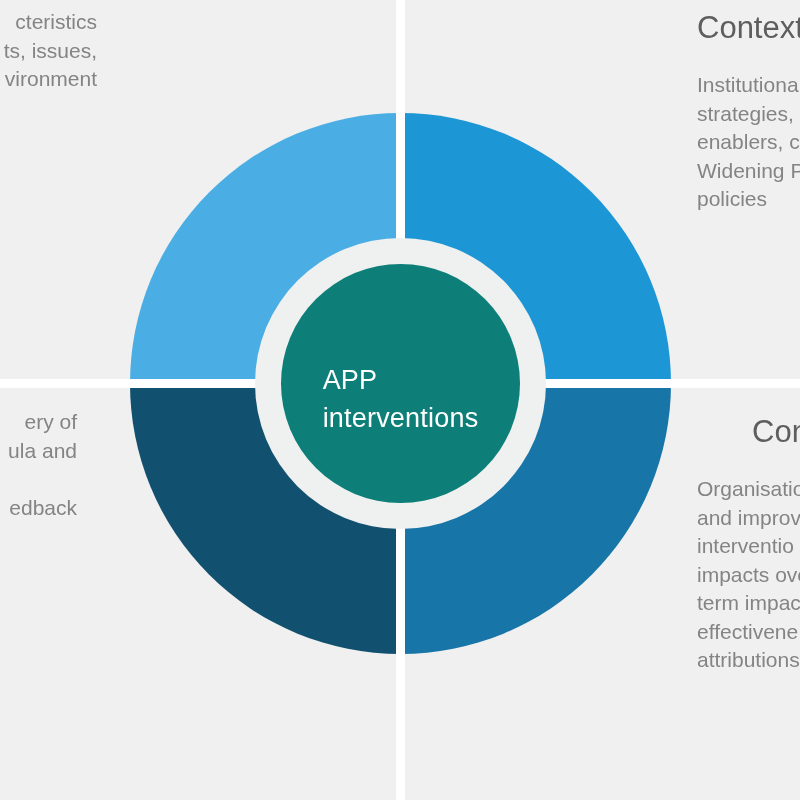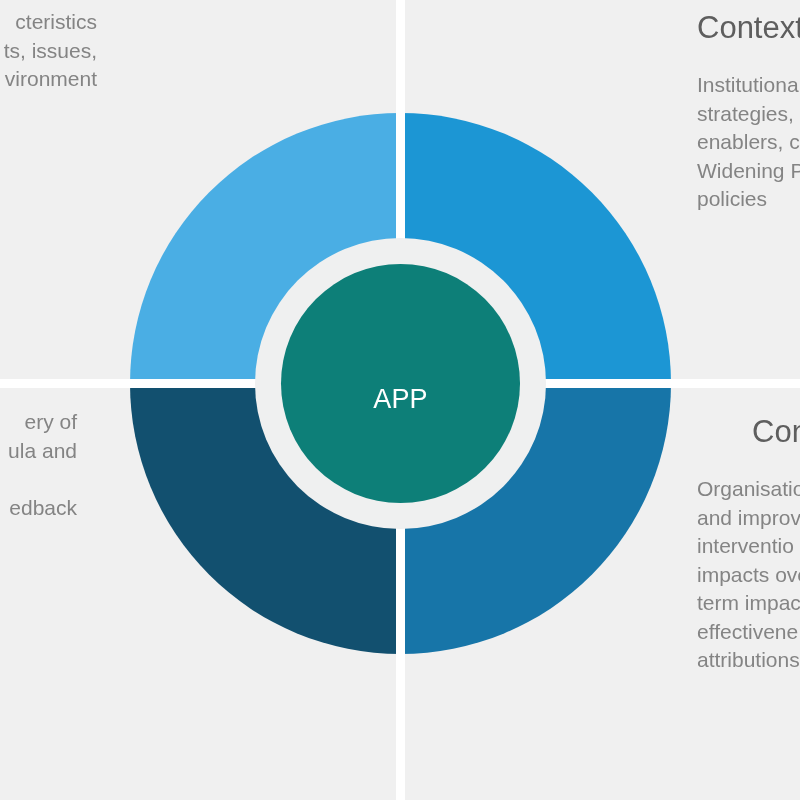--- a/index.html
+++ b/index.html
@@ -172,20 +172,21 @@
     </svg>
   </div>
 
   <div class="divider-v"></div>
   <div class="divider-h"></div>
 
   <div class="core-ring" style="background: rgb(239, 240, 240);"></div>
   <div class="core" style="background: rgb(13, 127, 120);">
     <div class="core-label">
       <span>APP</span><br>
+      <span>interventions</span>
     </div>
   </div>
 
   <div class="block" id="block-tl">
     <p>cteristics</p>
     <p>ts, issues,</p>
     <p>vironment</p>
   </div>
 
   <div class="block" id="block-tr">

